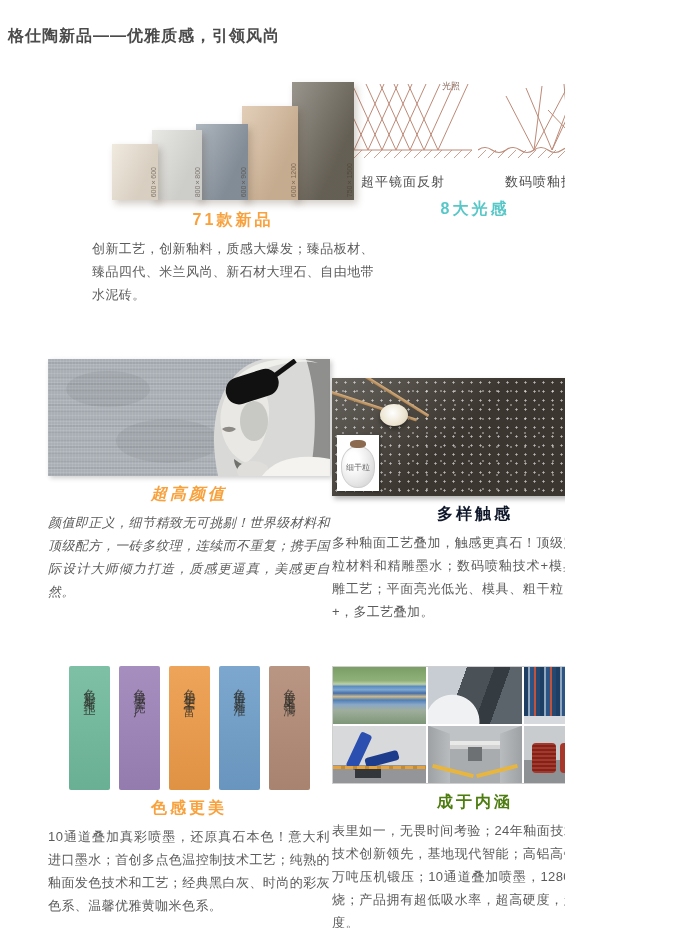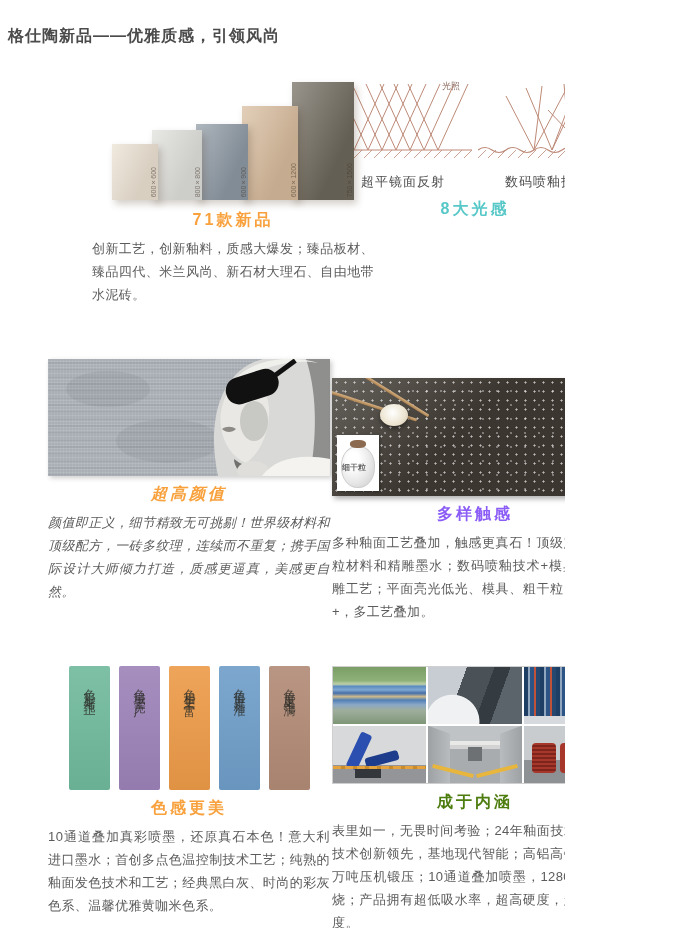--- a/index.html
+++ b/index.html
@@ -99,21 +99,21 @@
       radial-gradient(circle at 35% 30%, #6d5d44, #3e3428 65%, #281f16);
     box-shadow:3px 6px 7px rgba(0,0,0,0.35);
   }
   .jar-patch {
     position:absolute; left:5px; bottom:5px; width:42px; height:56px; background:#ffffff;
     box-shadow:1px 1px 3px rgba(0,0,0,0.35); display:flex; align-items:center; justify-content:center;
   }
   .jar {
     position:relative; width:32px; height:40px; margin-top:8px; border-radius:46% 46% 48% 48%;
     background:radial-gradient(ellipse at 35% 32%, #ffffff 20%, #e7e7e7 60%, #c9c9c9);
-    border:1px solid #cfcfcf; display:flex; align-items:center; font-weight:bold;
+    border:1px solid #cfcfcf; display:flex; align-items:center; justify-content:center;
   }
   .jar::before {
     content:""; position:absolute; top:-7px; left:50%; transform:translateX(-50%);
     width:16px; height:8px; border-radius:40%; background:#8b6a4f;
   }
   .jar-label { font-size:8px; color:#6a6a6a; letter-spacing:0; white-space:nowrap; }
 
   
   .bars { display:flex; justify-content:center; gap:9px; height:124px; }
   .bar {
@@ -266,21 +266,21 @@
         <div class="stick stick1"></div>
         <div class="stick stick2"></div>
         <div class="flower"></div>
         <div class="jar-patch">
           <div class="jar">
             <span class="jar-label">细干粒</span>
           </div>
         </div>
       </div>
     </div>
-    <div class="sec-heading" style="color: #8b5cf6;">多样触感</div>
+    <div class="sec-heading" style="color: #0f172a;">多样触感</div>
     <div class="sec-body">多种釉面工艺叠加，触感更真石！顶级定制温干粒材料和精雕墨水；数码喷釉技术+模具数码精雕工艺；平面亮光低光、模具、粗干粒、细干粒+，多工艺叠加。</div>
   </div>
 
   <div class="section" id="sec5">
     <div class="bars">
       <div class="bar" style="background-color: rgb(111, 185, 156);">
         <span class="bar-label">色彩更纯正</span>
       </div>
       <div class="bar" style="background-color: rgb(156, 130, 184);">
         <span class="bar-label">色域更宽广</span>

